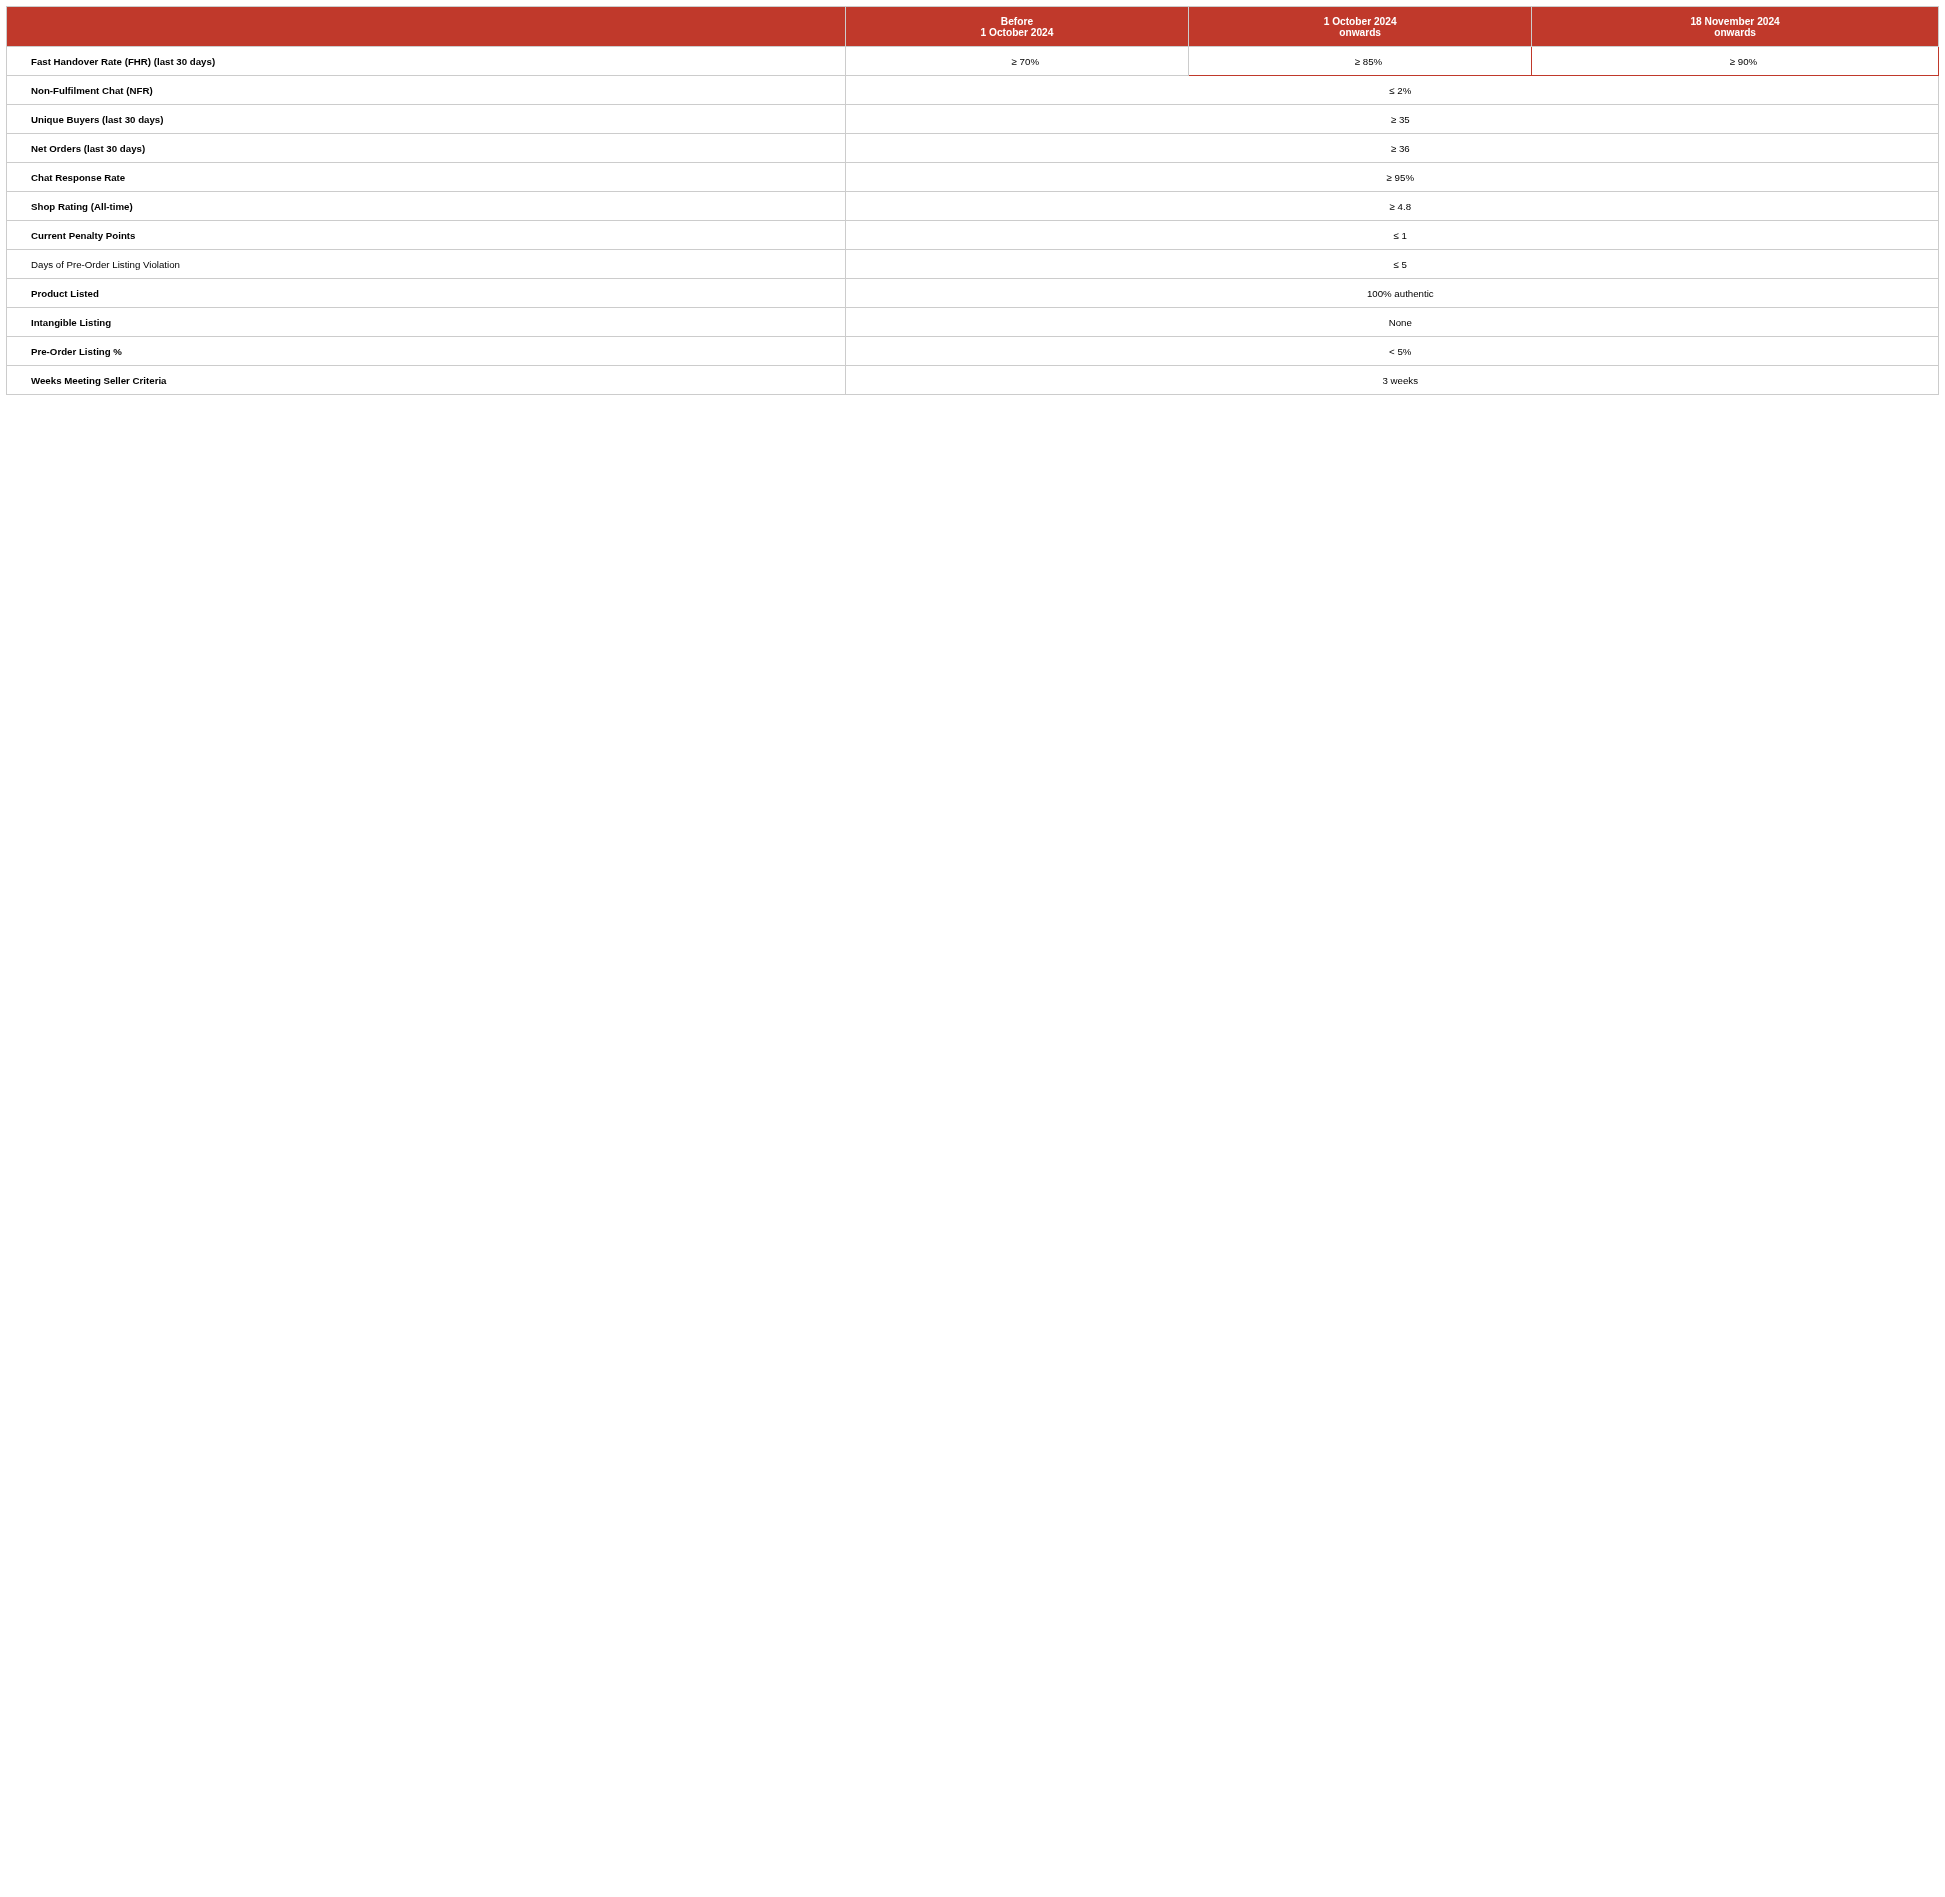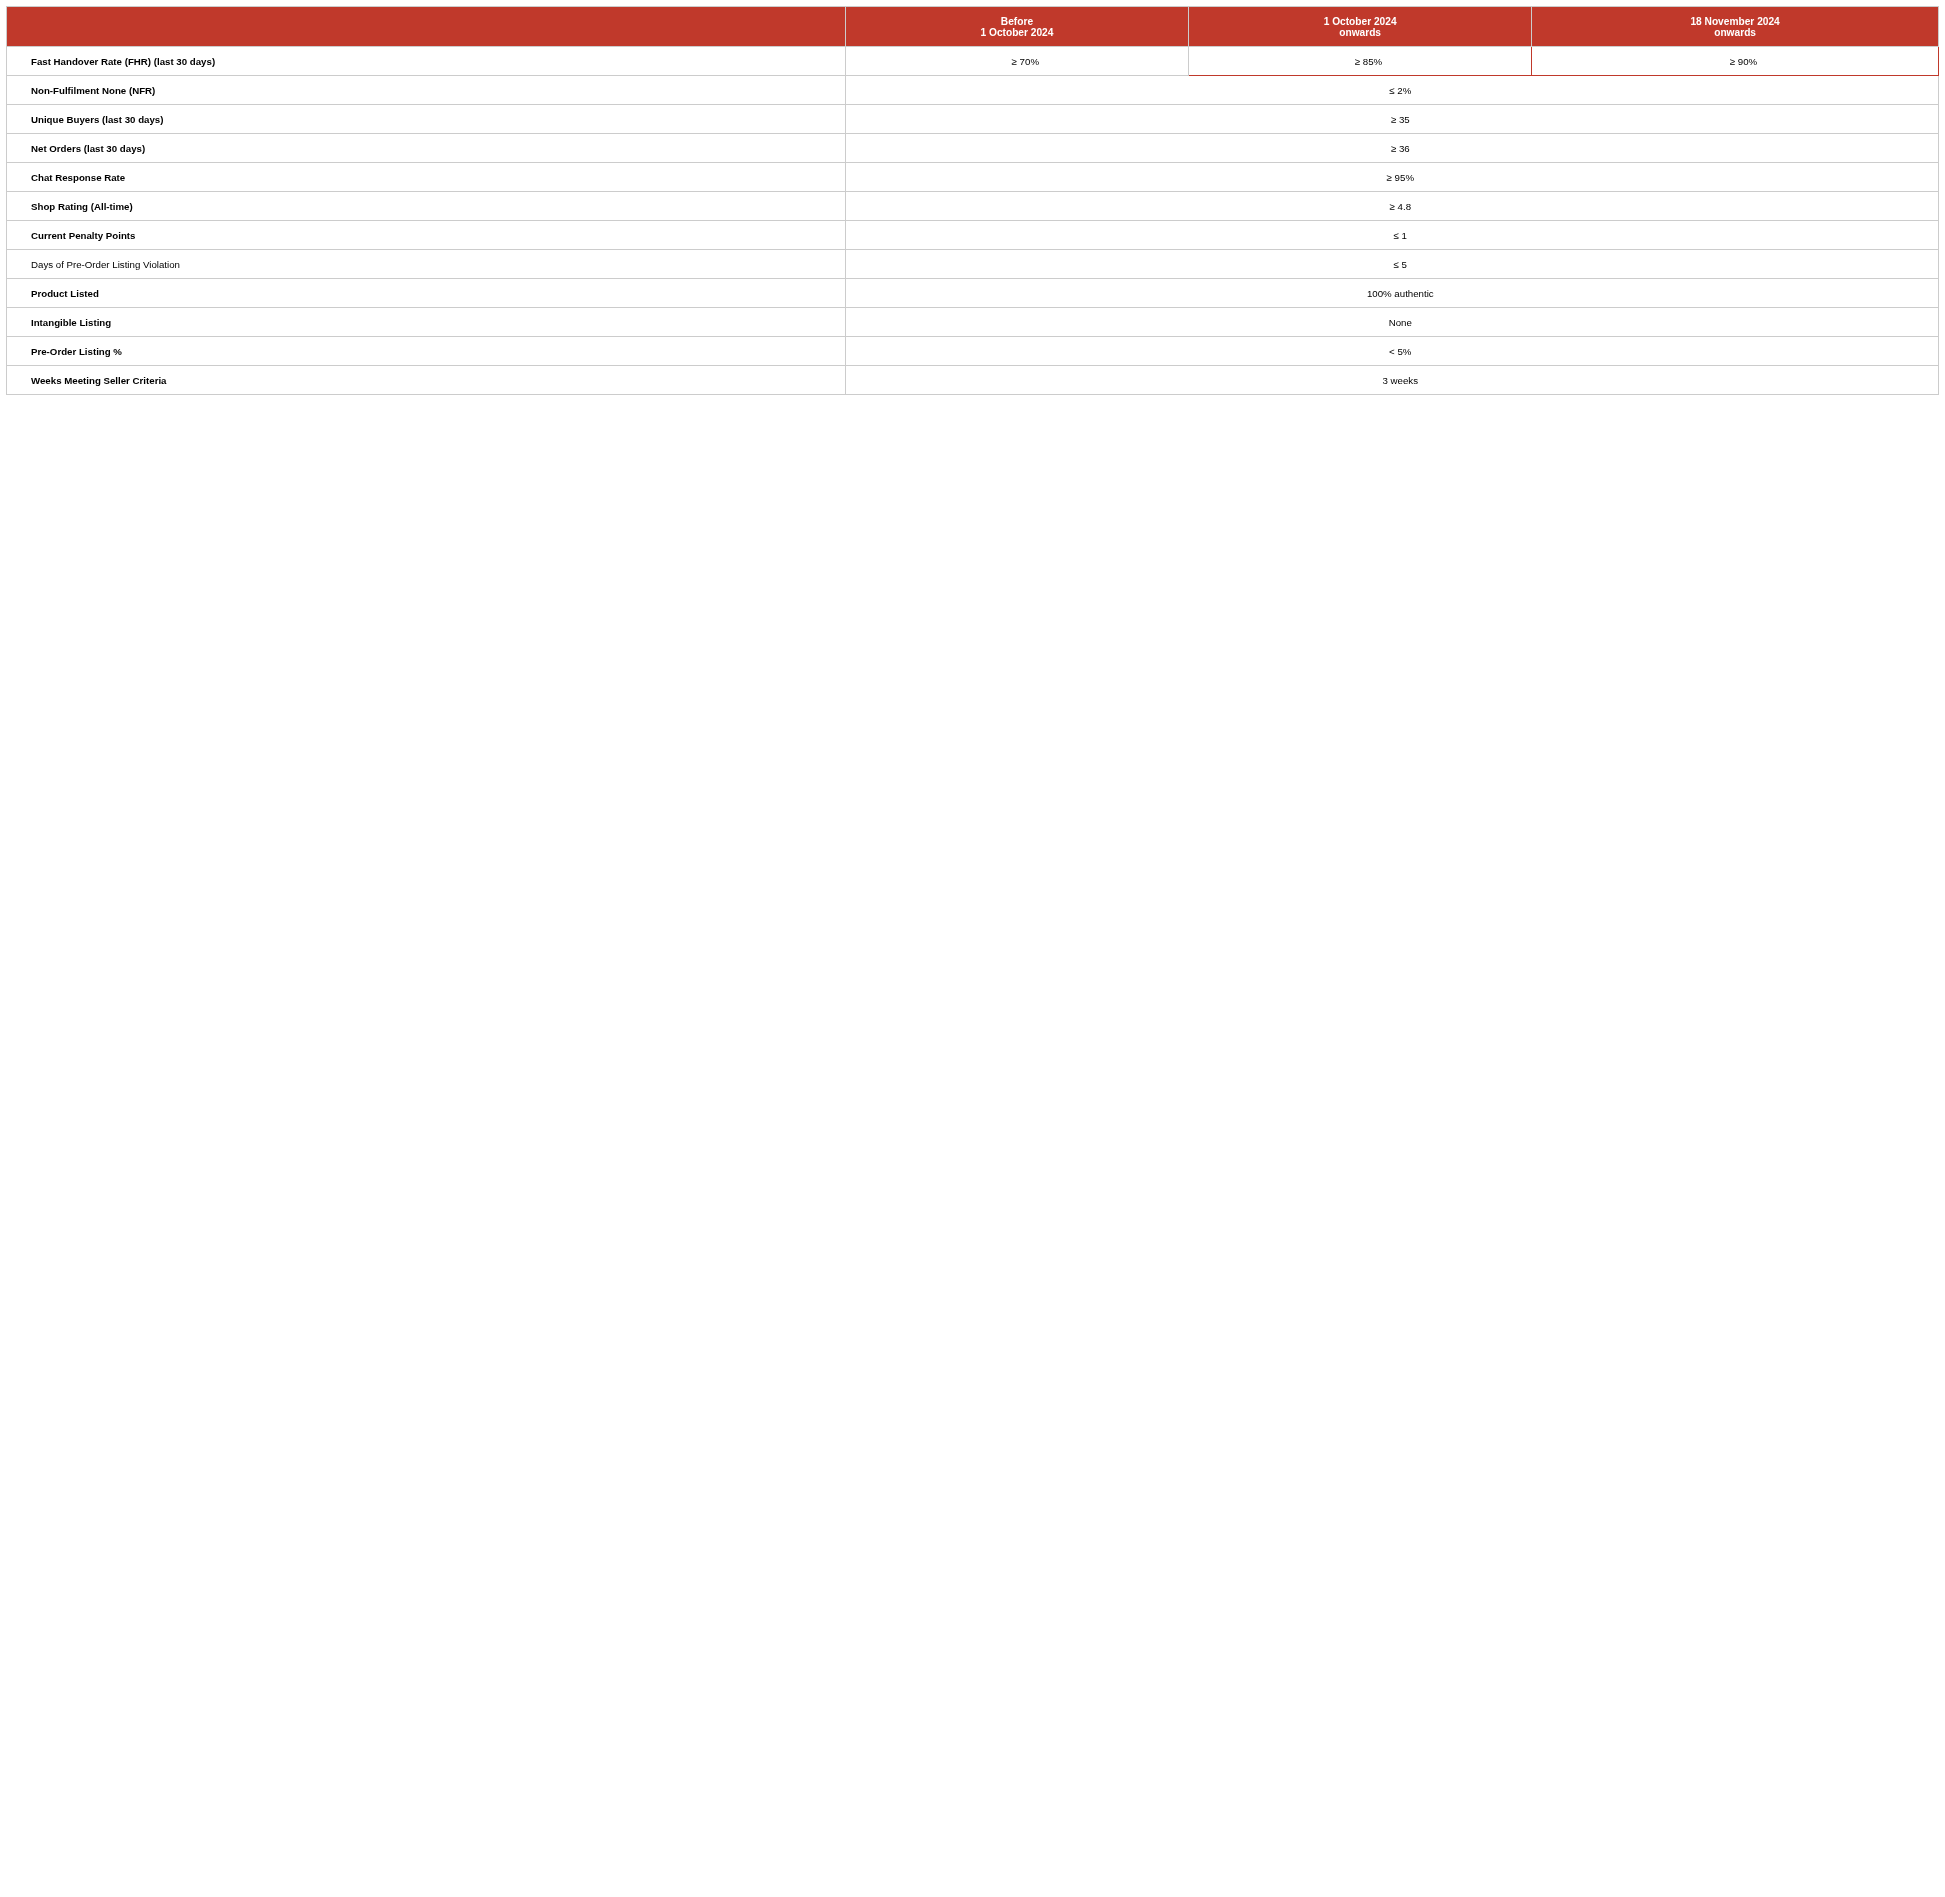--- a/index.html
+++ b/index.html
@@ -68,21 +68,21 @@
     </tr>
   </thead>
   <tbody id="table-body">
   <tr>
         <td style="text-align: justify; font-weight: bold;">Fast Handover Rate (FHR) (last 30 days)</td>
         <td>≥ 70%</td>
         <td style="border: 1.8px solid rgb(192, 57, 43);">≥ 85%</td>
         <td style="border: 1.8px solid rgb(192, 57, 43);">≥ 90%</td>
       </tr>
       <tr>
-        <td style="text-align: justify; font-weight: bold;">Non-Fulfilment None (NFR)</td>
+        <td style="text-align: justify; font-weight: bold;">Non-Fulfilment Chat (NFR)</td>
         <td colspan="3">≤ 2%</td>
       </tr>
       <tr>
         <td style="text-align: justify; font-weight: bold;">Unique Buyers (last 30 days)</td>
         <td colspan="3">≥ 35</td>
       </tr>
       <tr>
         <td style="text-align: justify; font-weight: bold;">Net Orders (last 30 days)</td>
         <td colspan="3">≥ 36</td>
       </tr>

